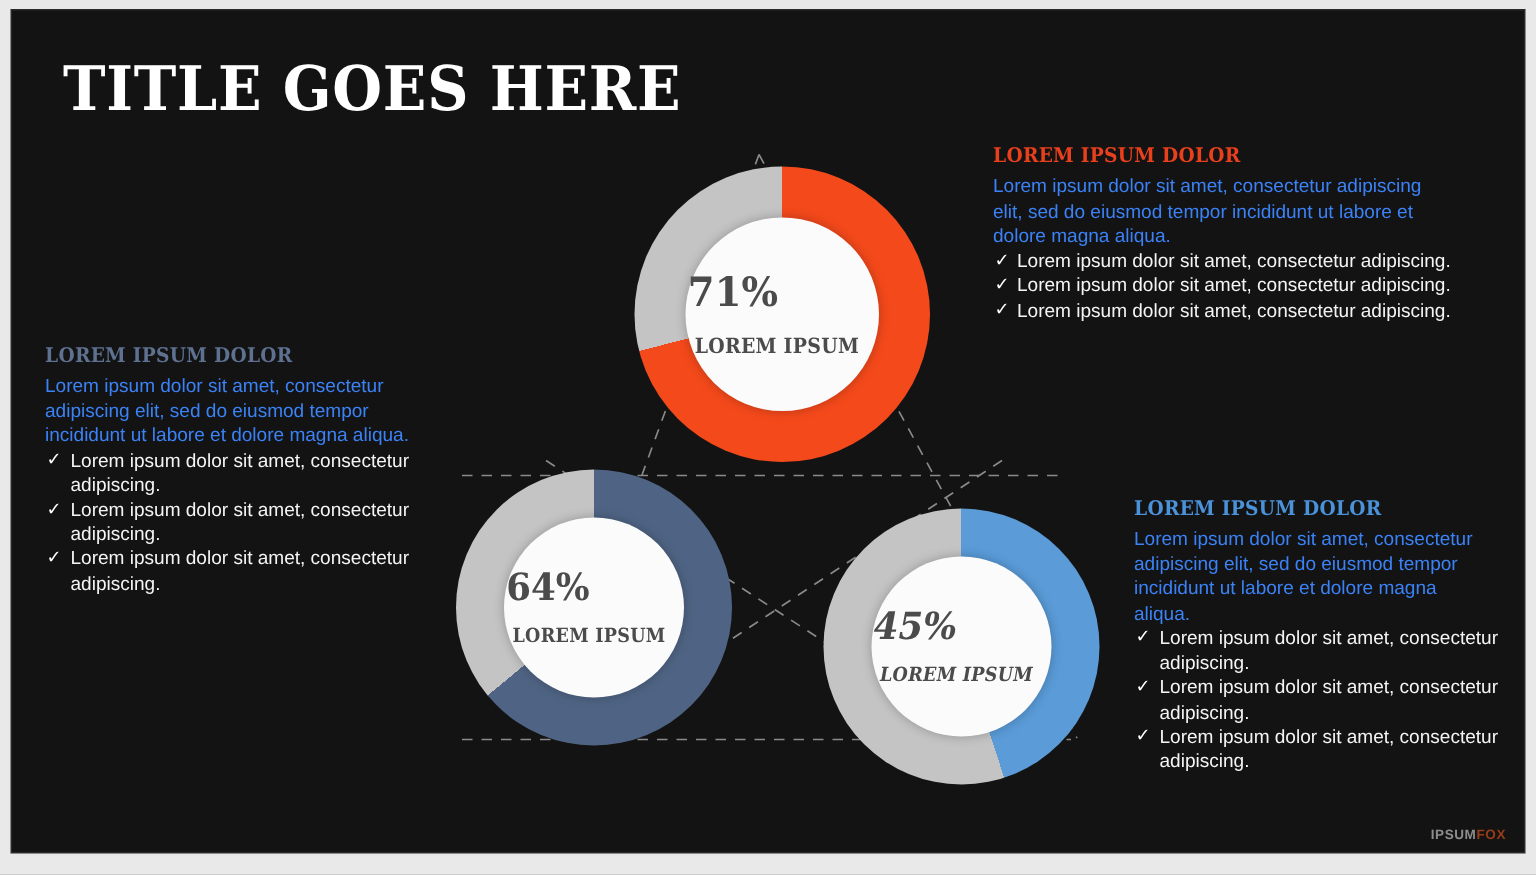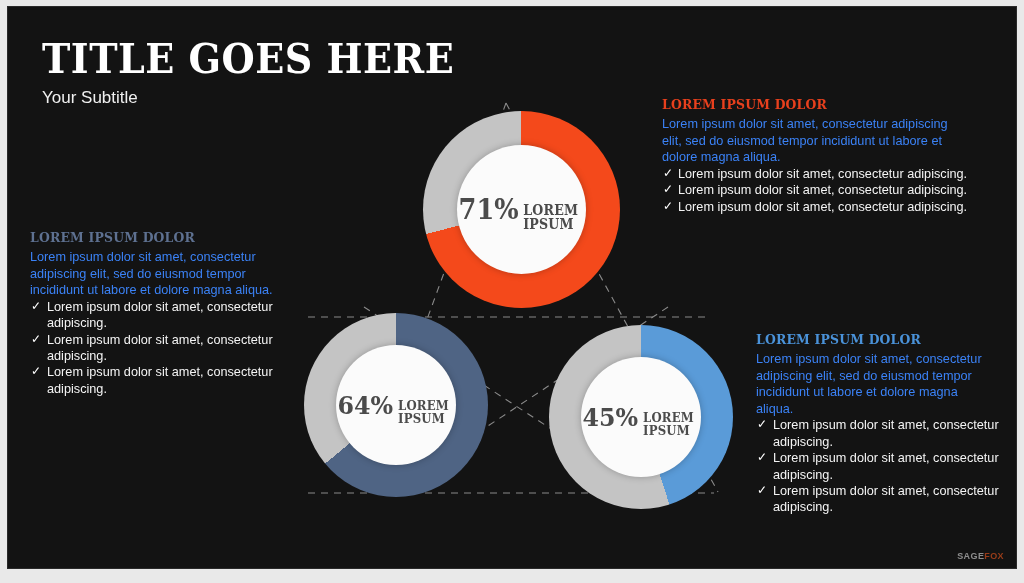--- a/index.html
+++ b/index.html
@@ -112,22 +112,22 @@
   
   .donut {
     position: absolute;
     border-radius: 50%;
   }
   .donut-hole {
     position: absolute;
     border-radius: 50%;
     background: #fbfbfb;
     display: flex;
-    flex-direction: row;
-    align-items: center;
+    flex-direction: column;
+    align-items: flex-start;
     justify-content: center;
     box-shadow: 0 0 7px rgba(0,0,0,0.25);
   }
   .donut-pct {
     font-family: "DejaVu Serif", "Liberation Serif", serif;
     font-weight: bold;
     color: #4b4b4b;
     transform: scaleX(0.95);
     line-height: 1;
   }
@@ -143,21 +143,21 @@
   #donut-top { left: 415px; top: 104px; width: 197px; height: 197px; }
   #donut-top .donut-hole { left: 34px; top: 34px; width: 129px; height: 129px; }
   #donut-top .donut-pct { font-size: 27px; }
   #donut-top .donut-label { font-size: 14px; margin-top: 15px; }
 
   #donut-bl { left: 296px; top: 306px; width: 184px; height: 184px; }
   #donut-bl .donut-hole { left: 32px; top: 32px; width: 120px; height: 120px; }
   #donut-bl .donut-pct { font-size: 25px; }
   #donut-bl .donut-label { font-size: 13px; margin-top: 14px; }
 
-  #donut-br { left: 541px; top: 318px; width: 184px; height: 184px; }
+  #donut-br { left: 541px; top: 332px; width: 184px; height: 184px; font-style: italic; }
   #donut-br .donut-hole { left: 32px; top: 32px; width: 120px; height: 120px; }
   #donut-br .donut-pct { font-size: 25px; }
   #donut-br .donut-label { font-size: 13px; margin-top: 14px; }
 
   
   #connectors {
     position: absolute;
     left: 0; top: 0;
     width: 100%; height: 100%;
     pointer-events: none;
@@ -188,21 +188,20 @@
         <line x1="498" y1="96" x2="710" y2="485"></line>
         <line x1="300" y1="310" x2="700" y2="310"></line>
         <line x1="300" y1="486" x2="706" y2="486"></line>
         <line x1="356" y1="300" x2="640" y2="485"></line>
         <line x1="660" y1="300" x2="380" y2="485"></line>
       </g>
     </svg>
 
     <div id="title-block">
       <div id="page-title">TITLE GOES HERE</div>
-      <div id="page-subtitle">Your Subtitle</div>
     </div>
 
     <div class="donut" id="donut-top" style="background: conic-gradient(#f4491b 0deg 255.6deg, #c4c4c4 255.6deg 360deg);">
       <div class="donut-hole">
         <div class="donut-pct">71%</div>
         <div class="donut-label">LOREM IPSUM</div>
       </div>
     </div>
 
     <div class="donut" id="donut-bl" style="background: conic-gradient(#4f6484 0deg 230.4deg, #c4c4c4 230.4deg 360deg);">
@@ -270,17 +269,17 @@
           <span>Lorem ipsum dolor sit amet, consectetur adipiscing.</span>
         </li>
         <li class="bullet-item">
           <span class="bullet-check">✓</span>
           <span>Lorem ipsum dolor sit amet, consectetur adipiscing.</span>
         </li>
       </ul>
     </div>
 
     <div id="watermark">
-      <span class="wm-sage">SAGE</span><span class="wm-fox">FOX</span>
+      <span class="wm-sage">IPSUM</span><span class="wm-fox">FOX</span>
     </div>
 
   </div>
 </div>
 
 </body></html>

